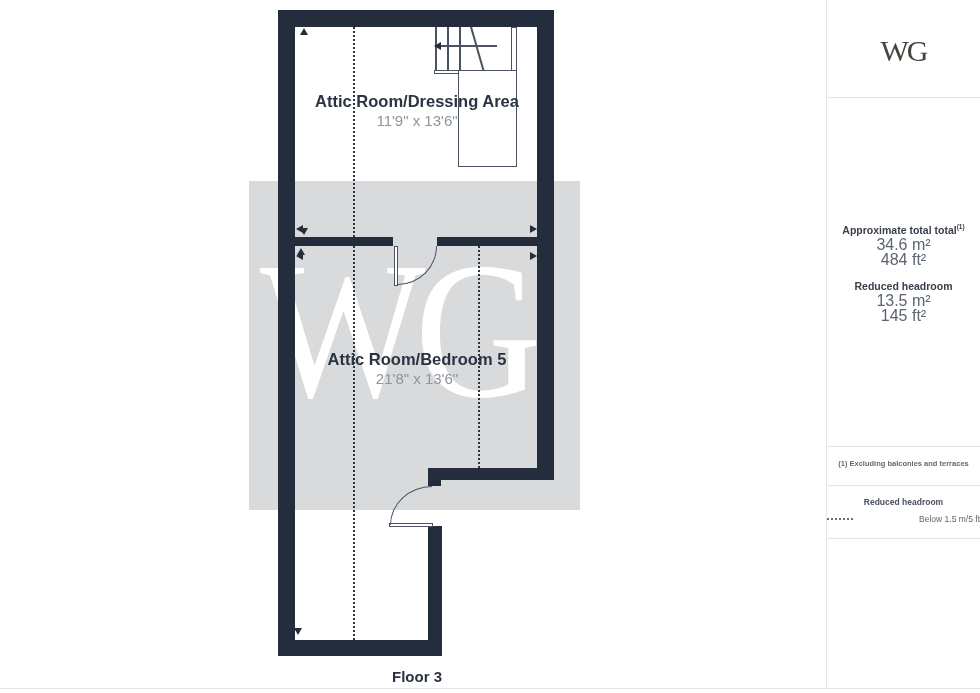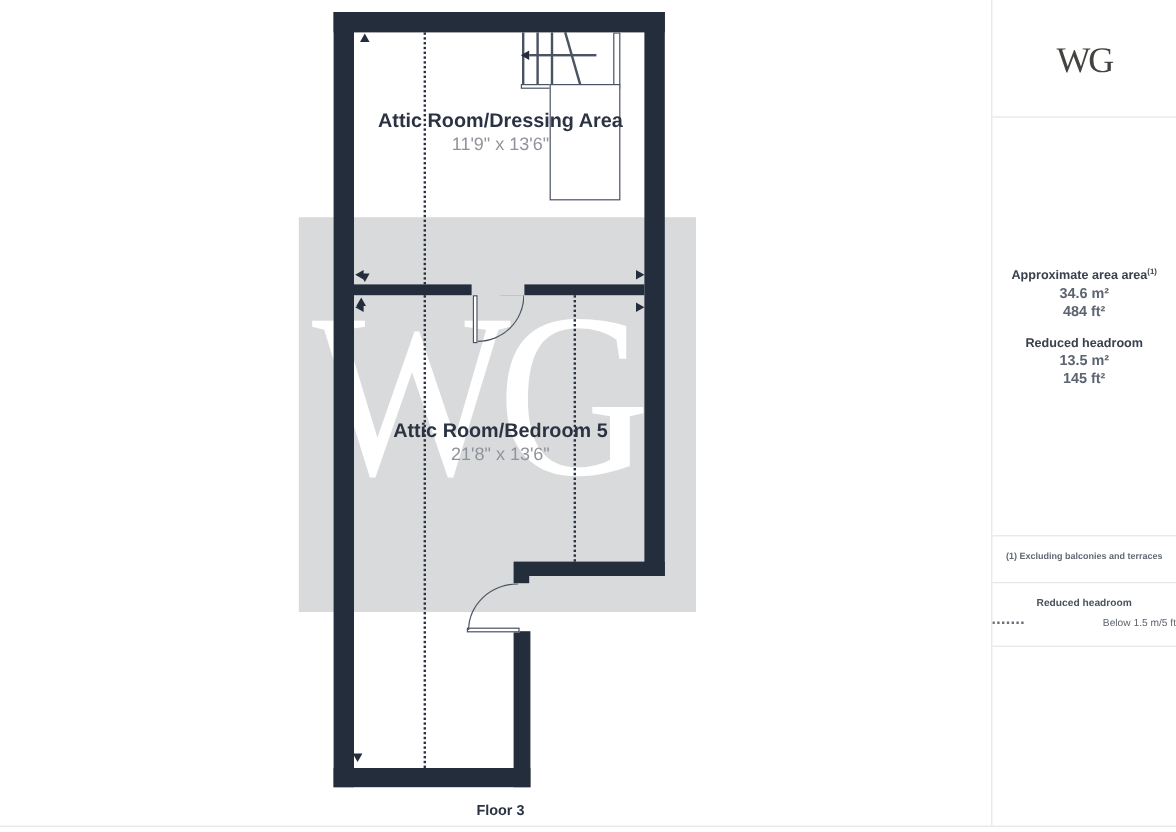--- a/index.html
+++ b/index.html
@@ -29,31 +29,31 @@
   .tri{position:absolute;width:0;height:0;}
   .tri.up{border-left:4px solid transparent;border-right:4px solid transparent;border-bottom:7px solid #242d3b;}
   .tri.down{border-left:4px solid transparent;border-right:4px solid transparent;border-top:7px solid #242d3b;}
   .tri.left{border-top:4px solid transparent;border-bottom:4px solid transparent;border-right:7px solid #242d3b;}
   .tri.right{border-top:4px solid transparent;border-bottom:4px solid transparent;border-left:7px solid #242d3b;}
   
   .room-label{position:absolute;left:267px;width:300px;text-align:center;}
   .room-title{font-size:16.5px;font-weight:bold;color:#2b3342;line-height:20px;}
   .room-dim{font-size:15px;color:#8f949c;line-height:19.5px;}
   .floor-label{position:absolute;left:317px;top:668px;width:200px;text-align:center;
-               font-size:12px;font-weight:bold;color:#2b3342;}
+               font-size:15px;font-weight:bold;color:#2b3342;}
   
   .sidebar{position:absolute;left:827px;top:0;width:153px;height:693px;background:#fff;}
   .vline{position:absolute;left:826px;top:0;width:1px;height:688px;background:#e3e5e7;}
   .hline{position:absolute;height:1px;background:#e3e5e7;}
   .logo{position:absolute;left:0;top:34px;width:153px;text-align:center;
         font-family:"Liberation Serif",serif;font-size:30px;color:#41453e;letter-spacing:-2px;}
   .stats{position:absolute;left:0;top:220px;width:153px;text-align:center;color:#5c6470;}
   .stat-title{font-size:10.5px;font-weight:bold;color:#39414d;line-height:14px;}
   .stat-title sup{font-size:6.5px;}
-  .stat-val{font-size:12px;line-height:15px;font-weight:bold;}
+  .stat-val{font-size:16px;line-height:15px;}
   .gap{height:12px;}
   .footnote{position:absolute;left:0;top:459px;width:153px;text-align:center;
             font-size:7.5px;color:#636a74;font-weight:bold;}
   .legend-title{position:absolute;left:0;top:497px;width:153px;text-align:center;
                 font-size:8.5px;font-weight:600;color:#49515d;}
   .legend-row{position:absolute;left:0;top:514px;width:153px;display:flex;
               justify-content:space-between;align-items:center;gap:6px;}
   .legend-swatch{width:26px;height:0;border-top:2px dotted #6b727c;}
   .legend-label{font-size:8.5px;color:#5c6470;}
 </style>
@@ -111,21 +111,21 @@
     <div class="room-title">Attic Room/Bedroom 5</div>
     <div class="room-dim">21'8" x 13'6"</div>
   </div>
 
   <div class="floor-label">Floor 3</div>
 
   <div class="sidebar">
     <div class="logo">WG</div>
 
     <div class="stats">
-      <div class="stat-title"><span>Approximate area area</span><sup>(1)</sup></div>
+      <div class="stat-title"><span>Approximate total total</span><sup>(1)</sup></div>
       <div class="stat-val">34.6 m²</div>
       <div class="stat-val">484 ft²</div>
       <div class="gap"></div>
       <div class="stat-title">Reduced headroom</div>
       <div class="stat-val">13.5 m²</div>
       <div class="stat-val">145 ft²</div>
     </div>
 
     <div class="footnote">(1) Excluding balconies and terraces</div>
 

